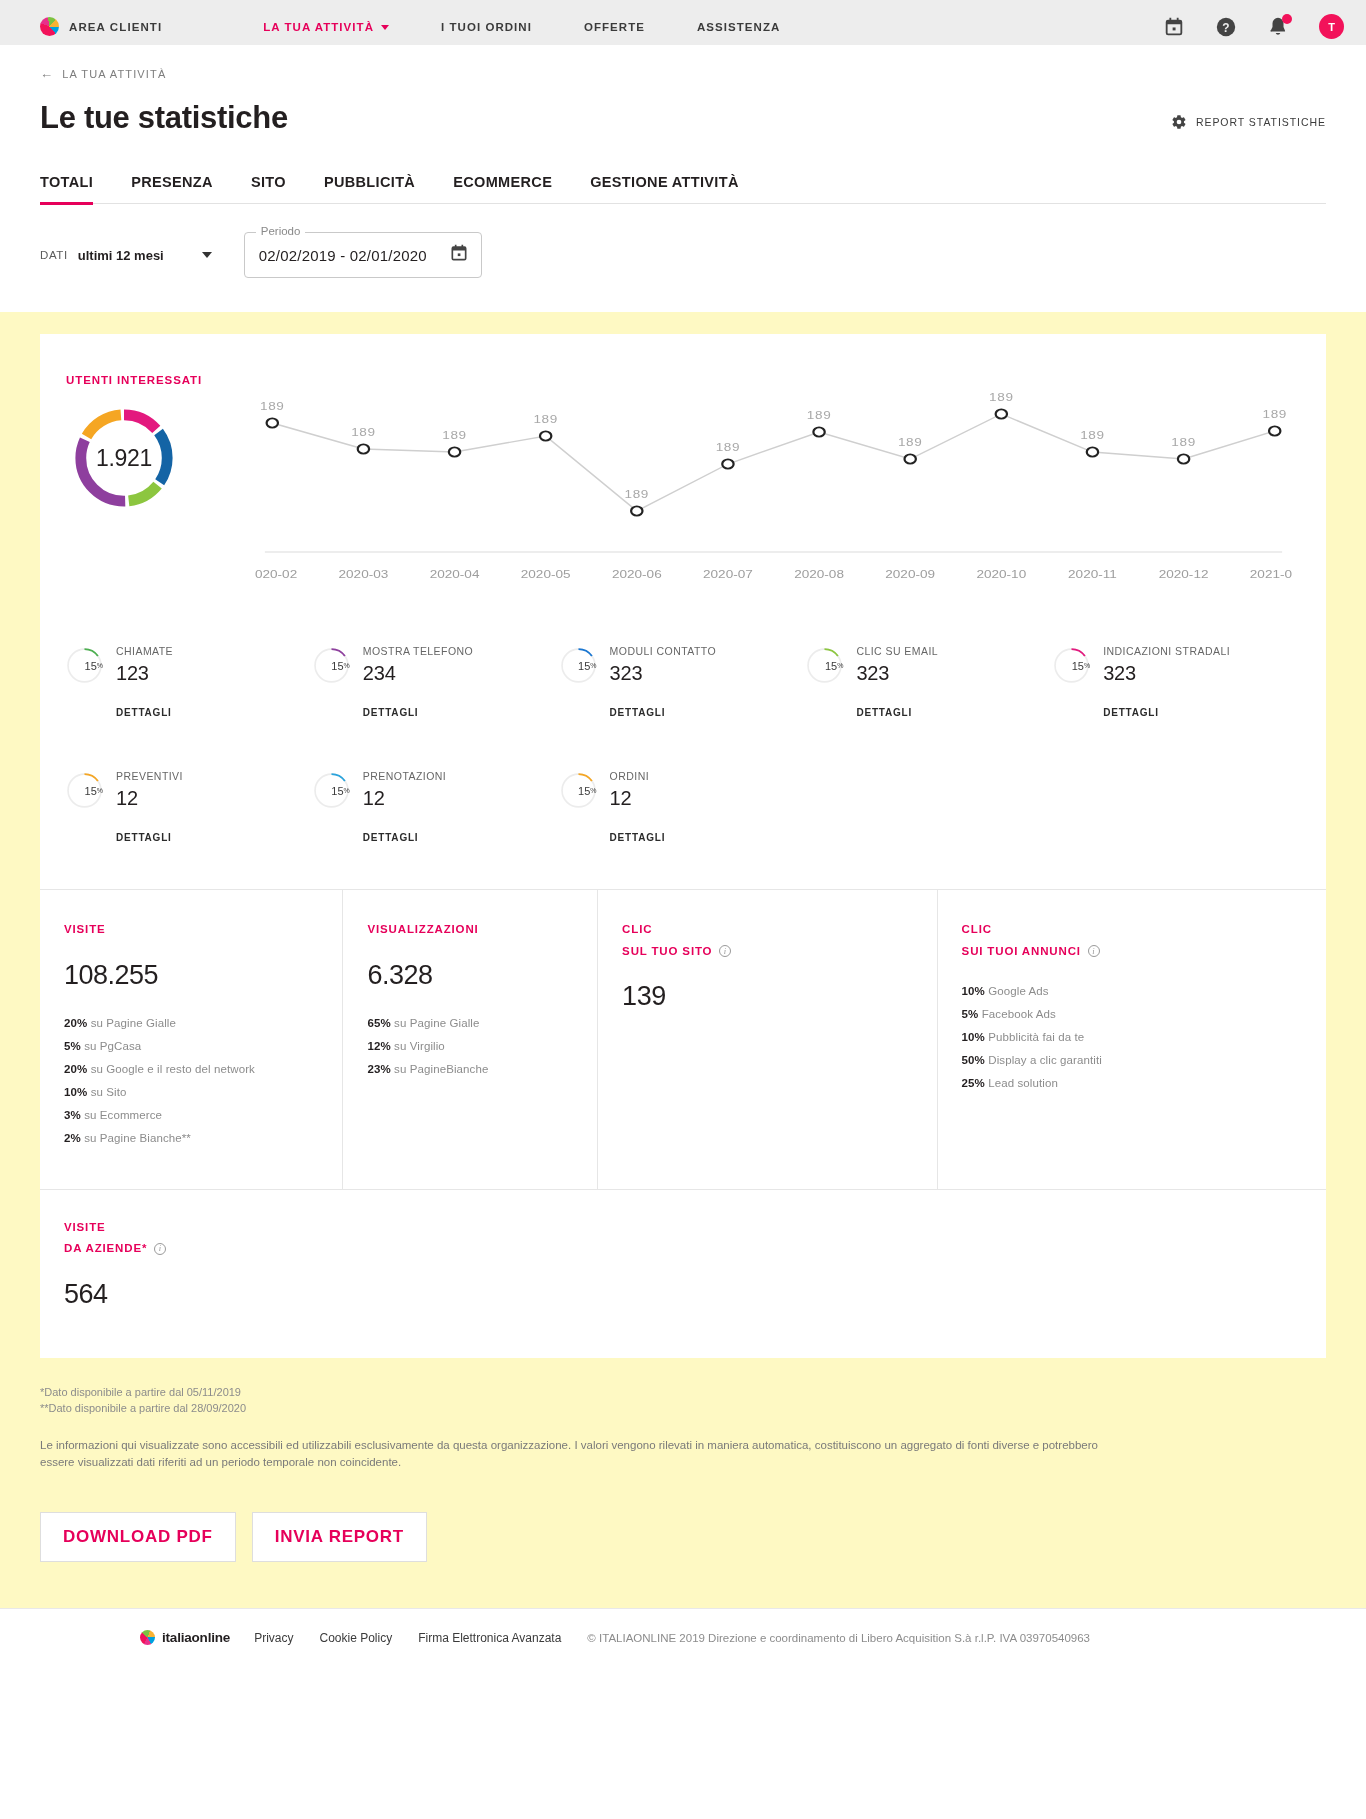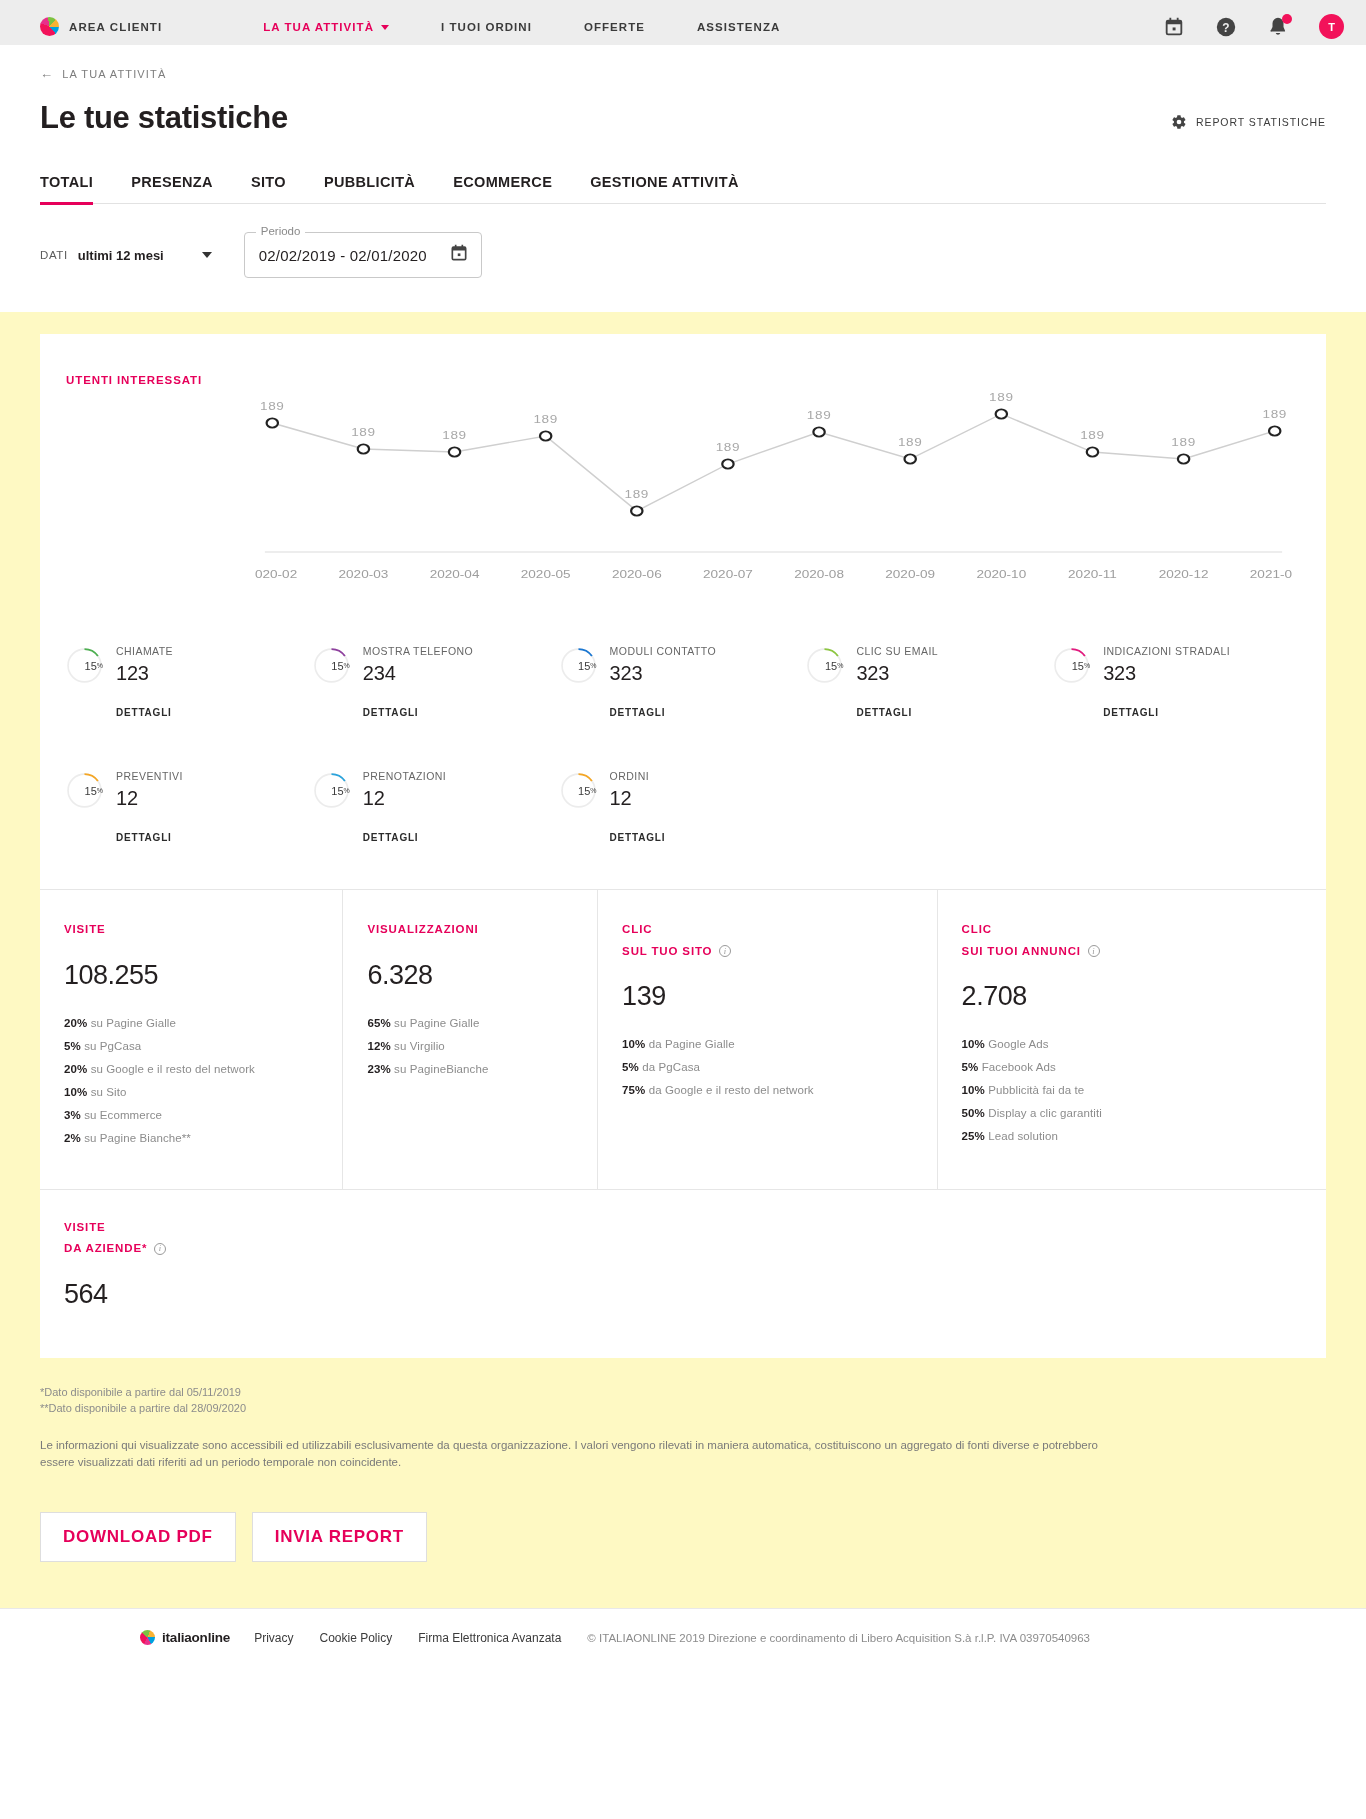--- a/index.html
+++ b/index.html
@@ -308,20 +308,32 @@
     </span>
   </div>
 </div>
 
 <div class="grey">
   <div class="card">
 
     <div class="chartblock">
       <div class="donut-col">
         <div class="donut-title">UTENTI INTERESSATI</div>
+        <div class="donut-wrap">
+          <svg viewBox="0 0 120 120" width="108" height="108">
+            <g id="donut-segments" fill="none" stroke-width="12">
+                <circle cx="60" cy="60" r="48" stroke="#e3197e" stroke-dasharray="40.445268699207176 261.14762604541295" stroke-dashoffset="0" transform="rotate(-90 60 60)"></circle>
+                <circle cx="60" cy="60" r="48" stroke="#1464a5" stroke-dasharray="59.49324099886739 242.09965374575273" stroke-dashoffset="-44.445268699207176" transform="rotate(-90 60 60)"></circle>
+                <circle cx="60" cy="60" r="48" stroke="#8cc63f" stroke-dasharray="37.27060664926381 264.3222880953563" stroke-dashoffset="-107.93850969807458" transform="rotate(-90 60 60)"></circle>
+                <circle cx="60" cy="60" r="48" stroke="#8e3f9e" stroke-dasharray="97.58918559818784 204.0037091464323" stroke-dashoffset="-149.20911634733838" transform="rotate(-90 60 60)"></circle>
+                <circle cx="60" cy="60" r="48" stroke="#f5a623" stroke-dasharray="46.79459279909392 254.79830194552622" stroke-dashoffset="-250.7983019455262" transform="rotate(-90 60 60)"></circle>
+              </g>
+          </svg>
+          <div class="donut-value">1.921</div>
+        </div>
       </div>
       <div class="line-chart">
         <svg id="linechart" viewBox="0 0 840 225" width="100%" height="225" preserveAspectRatio="none">
             <line x1="8" x2="832" y1="178" y2="178" stroke="#dcdcdc" stroke-width="1"></line>
             <polyline points="14,49 87.81818181818181,75 161.63636363636363,78 235.45454545454544,62 309.27272727272725,137 383.09090909090907,90 456.9090909090909,58 530.7272727272727,85 604.5454545454545,40 678.3636363636363,78 752.1818181818181,85 826,57" fill="none" stroke="#cfcfcf" stroke-width="1.4"></polyline>
             <circle cx="14" cy="49" r="4.6" fill="#fff" stroke="#222" stroke-width="1.8"></circle>
             <text x="14" y="36" text-anchor="middle" font-size="11" fill="#a8a8a8" font-family="Liberation Sans, sans-serif" letter-spacing=".5">189</text>
             <text x="14" y="204" text-anchor="middle" font-size="11" fill="#9e9e9e" font-family="Liberation Sans, sans-serif">2020-02</text>
             <circle cx="87.81818181818181" cy="75" r="4.6" fill="#fff" stroke="#222" stroke-width="1.8"></circle>
             <text x="87.81818181818181" y="62" text-anchor="middle" font-size="11" fill="#a8a8a8" font-family="Liberation Sans, sans-serif" letter-spacing=".5">189</text>
@@ -479,35 +491,29 @@
         </div>
         <div class="statcol c3">
           <div class="stat-title">
             <span style="width:100%">CLIC</span>
             <span class="l2">
               <span>SUL TUO SITO</span>
               <span class="info-i">i</span>
             </span>
           </div>
           <div class="stat-big">139</div>
-          <div class="stat-list">
-            <div class="li"><b>10%</b> <span>da Pagine Gialle</span></div>
-            <div class="li"><b>5%</b> <span>da PgCasa</span></div>
-            <div class="li"><b>75%</b> <span>da Google e il resto del network</span></div>
-          </div>
         </div>
         <div class="statcol">
           <div class="stat-title">
             <span style="width:100%">CLIC</span>
             <span class="l2">
               <span>SUI TUOI ANNUNCI</span>
               <span class="info-i">i</span>
             </span>
           </div>
-          <div class="stat-big">2.708</div>
           <div class="stat-list">
             <div class="li"><b>10%</b> <span>Google Ads</span></div>
             <div class="li"><b>5%</b> <span>Facebook Ads</span></div>
             <div class="li"><b>10%</b> <span>Pubblicità fai da te</span></div>
             <div class="li"><b>50%</b> <span>Display a clic garantiti</span></div>
             <div class="li"><b>25%</b> <span>Lead solution</span></div>
           </div>
         </div>
       </div>
 

